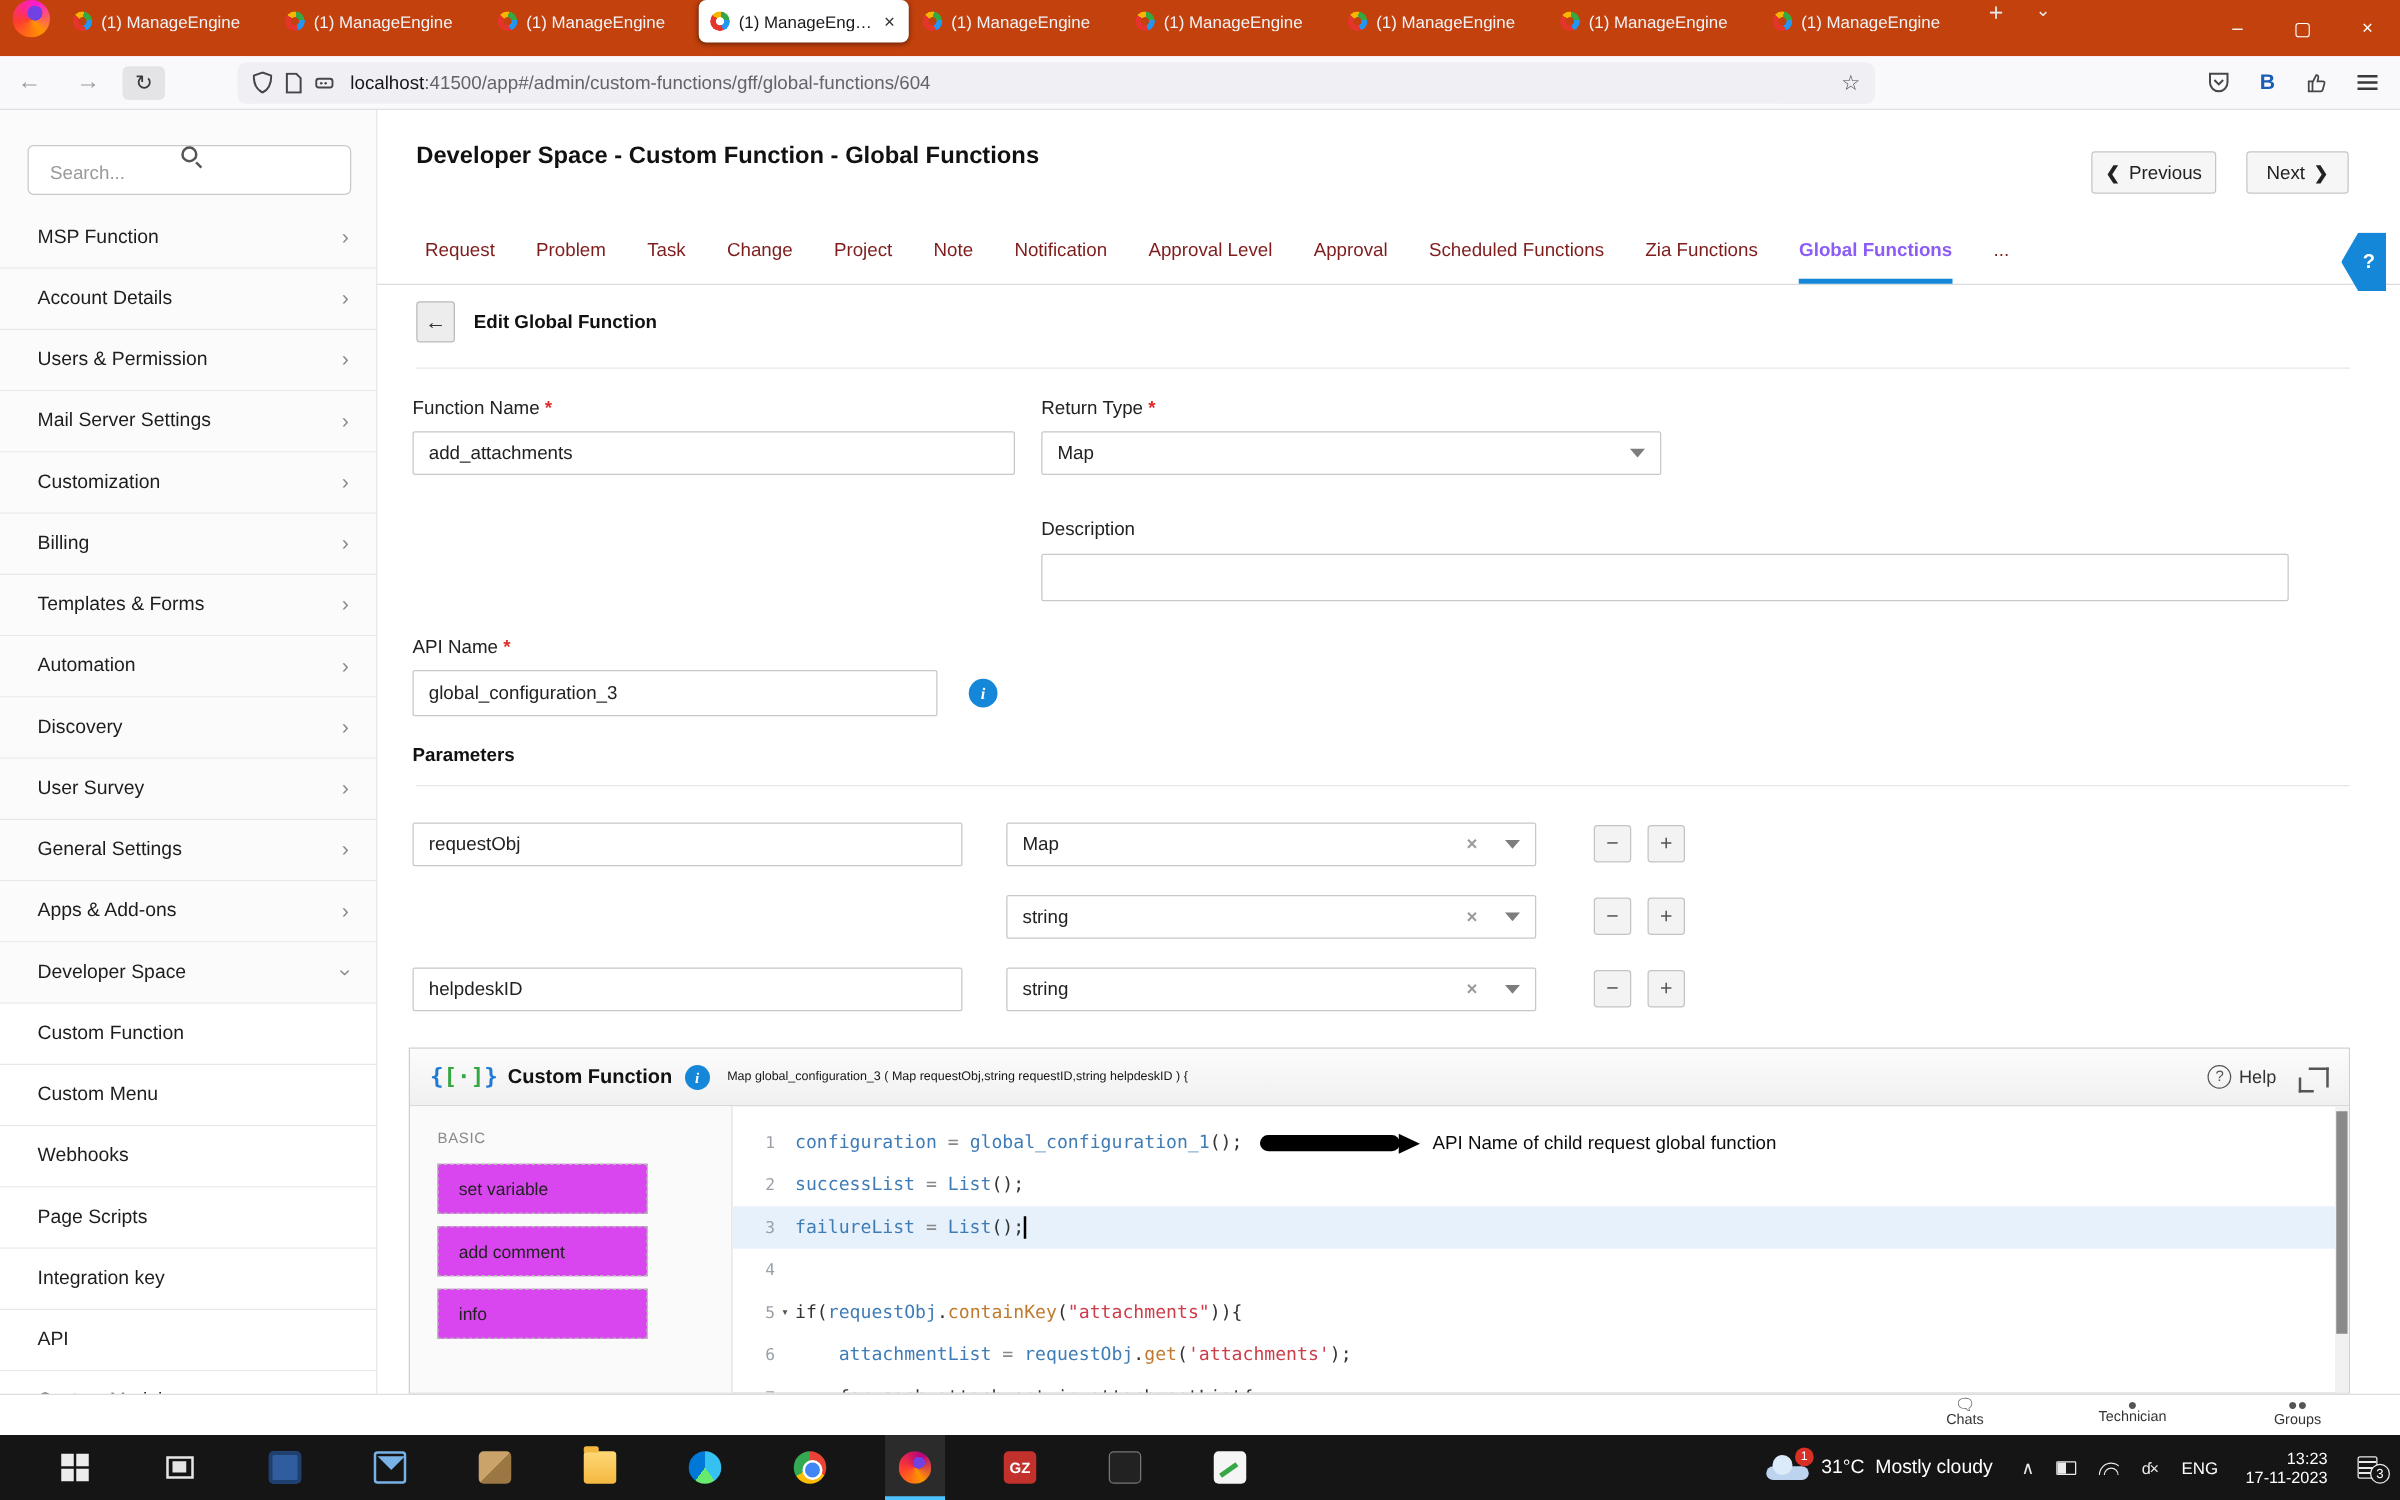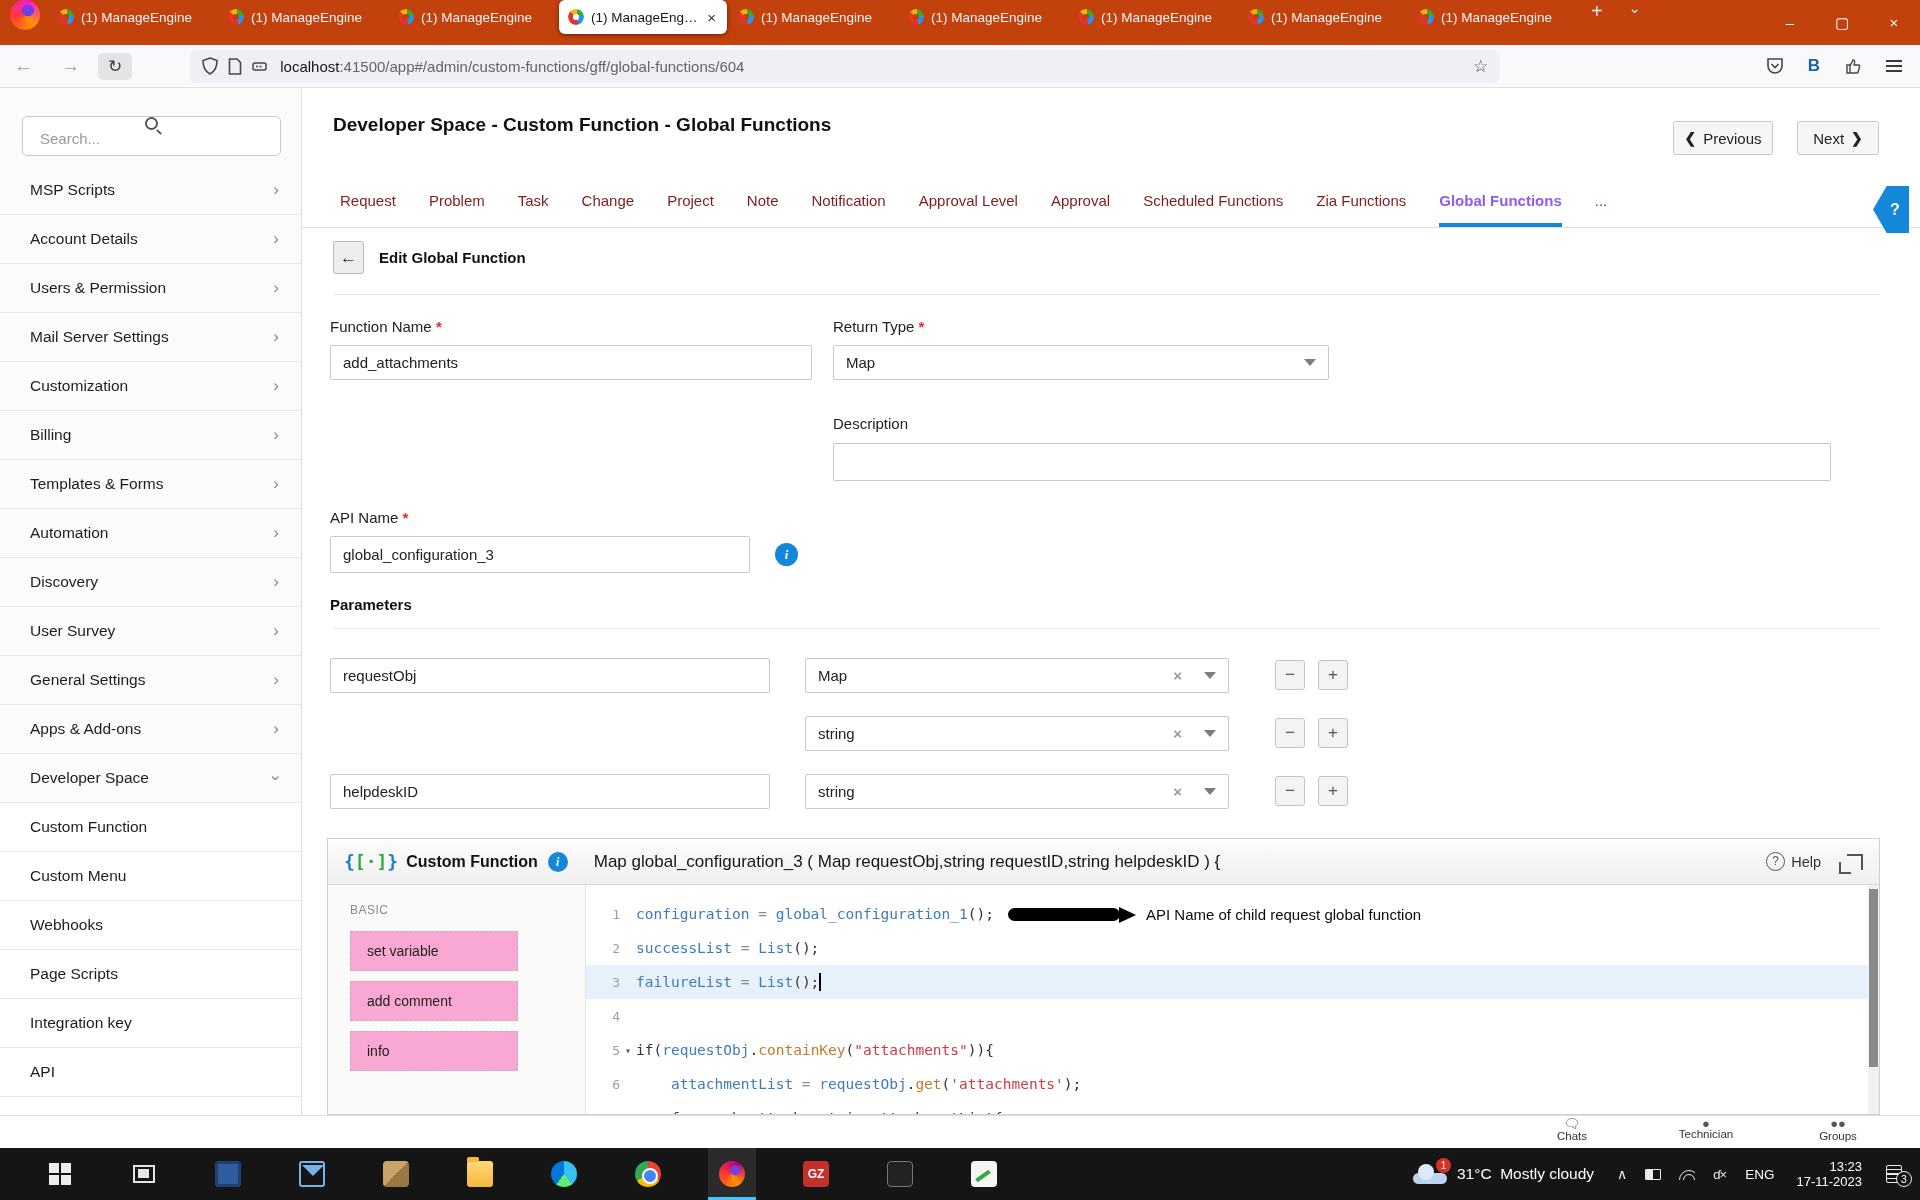--- a/index.html
+++ b/index.html
@@ -76,31 +76,31 @@
   .hr2 { position:absolute; left:31px; top:540px; width:1547px; border-top:1px solid #e7e7e7; }
   .sq-btn { position:absolute; width:30px; height:30px; background:#f3f3f3; border:1px solid #c3c3c3; border-radius:3px; color:#555; font-size:17px; text-align:center; line-height:27px; }
 
   
   .panel { position:absolute; left:25px; top:750px; width:1553px; height:277px; border:1px solid #cfcfcf; overflow:hidden; background:#fff; }
   .panel-head { height:46px; background:linear-gradient(#fcfcfc,#f0f0f0); border-bottom:1px solid #d8d8d8; display:flex; align-items:center; padding:0 16px; }
   .cf-icon { font-family:"DejaVu Sans Mono",monospace; font-size:18px; font-weight:bold; }
   .cf-icon .b { color:#1e7ad4; } .cf-icon .g { color:#35a843; }
   .panel-title { font-size:16px; font-weight:bold; color:#111; margin:0 10px 0 8px; }
   .mini-info { width:20px; height:20px; border-radius:50%; background:#1587d8; color:#fff; font-size:12px; font-style:italic; font-weight:bold; text-align:center; line-height:20px; font-family:"Liberation Serif",serif; }
-  .signature { margin-left:26px; font-size:17px; color:#161616; }
+  .signature { margin-left:14px; font-size:10px; color:#161616; }
   .help-right { margin-left:auto; display:flex; align-items:center; gap:26px; }
   .help-link { display:flex; align-items:center; gap:6px; font-size:14.5px; color:#333; }
   .qmark { width:19px; height:19px; border:1.5px solid #555; border-radius:50%; text-align:center; line-height:17px; font-size:12px; color:#555; }
   .expand-ic { width:16px; height:16px; border:2px solid #555; border-left:none; border-bottom:none; position:relative; }
   .expand-ic:after{ content:""; position:absolute; left:-8px; top:6px; width:10px; height:10px; border:2px solid #555; border-right:none; border-top:none; }
 
   .panel-body { position:relative; height:230px; display:flex; }
   .toolbox { width:258px; background:#fafafa; border-right:1px solid #e2e2e2; padding:18px 0 0 22px; }
   .tb-group { font-size:12px; letter-spacing:.5px; color:#8a8a8a; margin-bottom:14px; }
-  .tb-btn { width:168px; height:40px; background:#f9a8d4; border:1px dashed #b5b5b5; font-size:14px; color:#222; display:flex; align-items:center; padding-left:16px; margin-bottom:10px; }
+  .tb-btn { width:168px; height:40px; background:#d946ef; border:1px dashed #b5b5b5; font-size:14px; color:#222; display:flex; align-items:center; padding-left:16px; margin-bottom:10px; }
 
   .code-area { position:relative; flex:1; font-family:"DejaVu Sans Mono",monospace; font-size:14.5px; padding-top:12px; overflow:hidden; }
   .cl { position:relative; display:flex; align-items:center; height:34px; }
   .cl.active { background:#e7f1fb; }
   .cl .ln { width:34px; text-align:right; color:#9aa0a6; font-size:13px; flex:none; }
   .cl .fold { width:16px; font-size:10px; color:#555; text-align:center; flex:none; }
   .cl .nofold { width:16px; flex:none; }
   .cl code { white-space:pre; font-family:inherit; }
   .tk-v{color:#3f7cb6} .tk-o{color:#8a8a8a} .tk-m{color:#c07a2d} .tk-s{color:#ce3c4a} .tk-d{color:#333}
   .cursor { display:inline-block; width:1.5px; height:18px; background:#000; vertical-align:-3px; }
@@ -253,21 +253,21 @@
 
 <div class="app">
 
   <div class="sidebar">
     <div class="searchbox">
       <span class="mag"></span>
       <input placeholder="Search..." style="">
     </div>
     <div id="side-items">
         <div class="side-item">
-          <span>MSP Scripts</span>
+          <span>MSP Function</span>
           <span class="chev">›</span>
         </div>
         <div class="side-item">
           <span>Account Details</span>
           <span class="chev">›</span>
         </div>
         <div class="side-item">
           <span>Users &amp; Permission</span>
           <span class="chev">›</span>
         </div>

